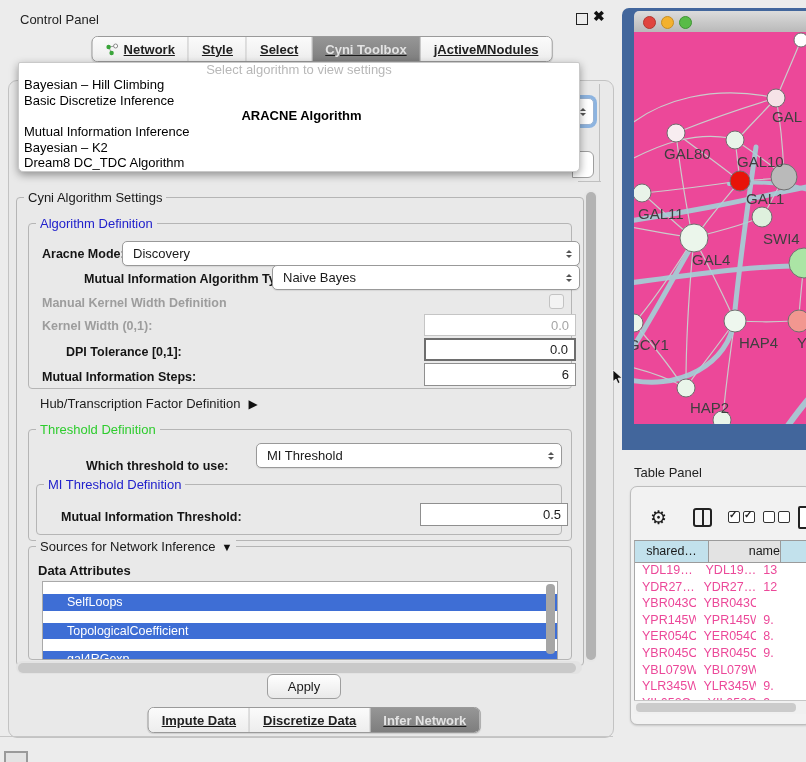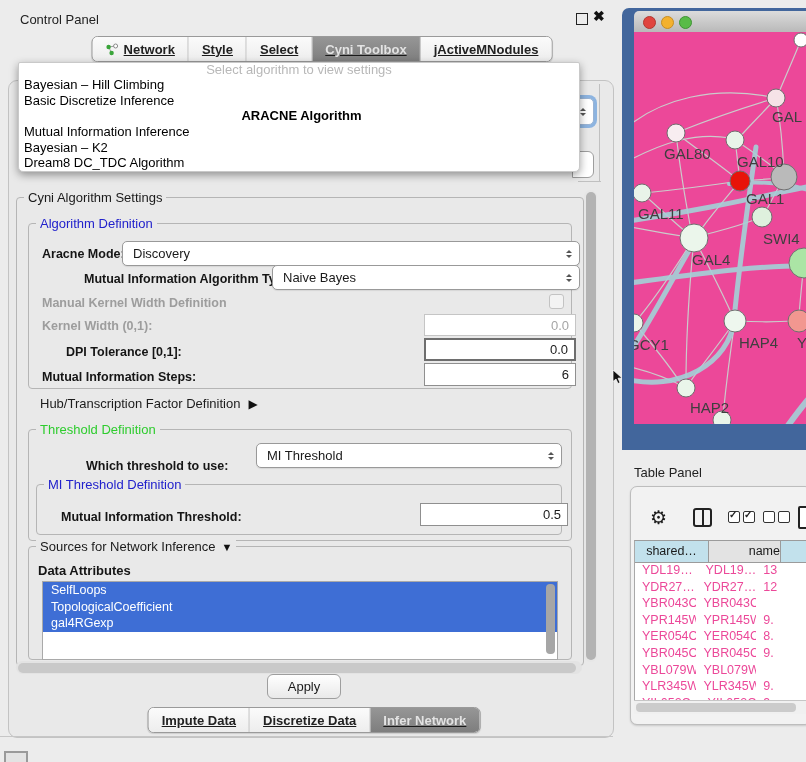--- a/index.html
+++ b/index.html
@@ -60,21 +60,21 @@
   .field{background:#fff;border:1px solid #8f8f8f;font-size:13px;display:flex;align-items:center;
          justify-content:flex-end;padding-right:6px;}
   .field.dis{border-color:#c5c5c5;color:#a5a5a5;}
   .field.strong{border:2px solid #6e6e6e;}
   .checkbox{width:13px;height:13px;border:1px solid #c3c3c3;border-radius:3px;background:#f3f3f3;}
   .tri-right{display:inline-block;font-size:12px;color:#111;margin-left:8px;}
   .tri-down{display:inline-block;font-size:11px;color:#111;margin-left:6px;}
 
   .attrlist{left:42px;top:581px;width:514px;height:77px;background:#fff;border:1px solid #a9a9a9;
             overflow:hidden;}
-  .attr{height:16.5px;line-height:16.5px;background:#3e6ed5;color:#fff;font-size:12.5px;padding-left:8px;}
+  .attr{height:16.5px;line-height:16.5px;background:#3e6ed5;color:#fff;font-size:12.5px;padding-left:24px;margin-top:12px;}
   .attr-sb{position:absolute;right:2px;top:2px;width:9px;height:70px;background:#a6a6a6;border-radius:4px;}
 
   .vscroll{left:584px;top:190px;width:13px;height:472px;background:#e6e6e6;border-radius:7px;}
   .vscroll .thumb{position:absolute;left:1.5px;top:2px;width:10px;height:468px;background:#b3b3b3;border-radius:5px;}
   .hscroll{left:16px;top:661px;width:566px;height:13px;background:#e3e3e3;border-radius:7px;}
   .hscroll .thumb{position:absolute;left:2px;top:1.5px;width:558px;height:10px;background:#c9c9c9;border-radius:5px;}
 
   .apply{left:267px;top:674px;width:72px;height:23px;background:linear-gradient(#ffffff,#e9e9e9);
          border:1px solid #9e9e9e;border-radius:6px;font-size:13px;display:flex;align-items:center;
          justify-content:center;}

